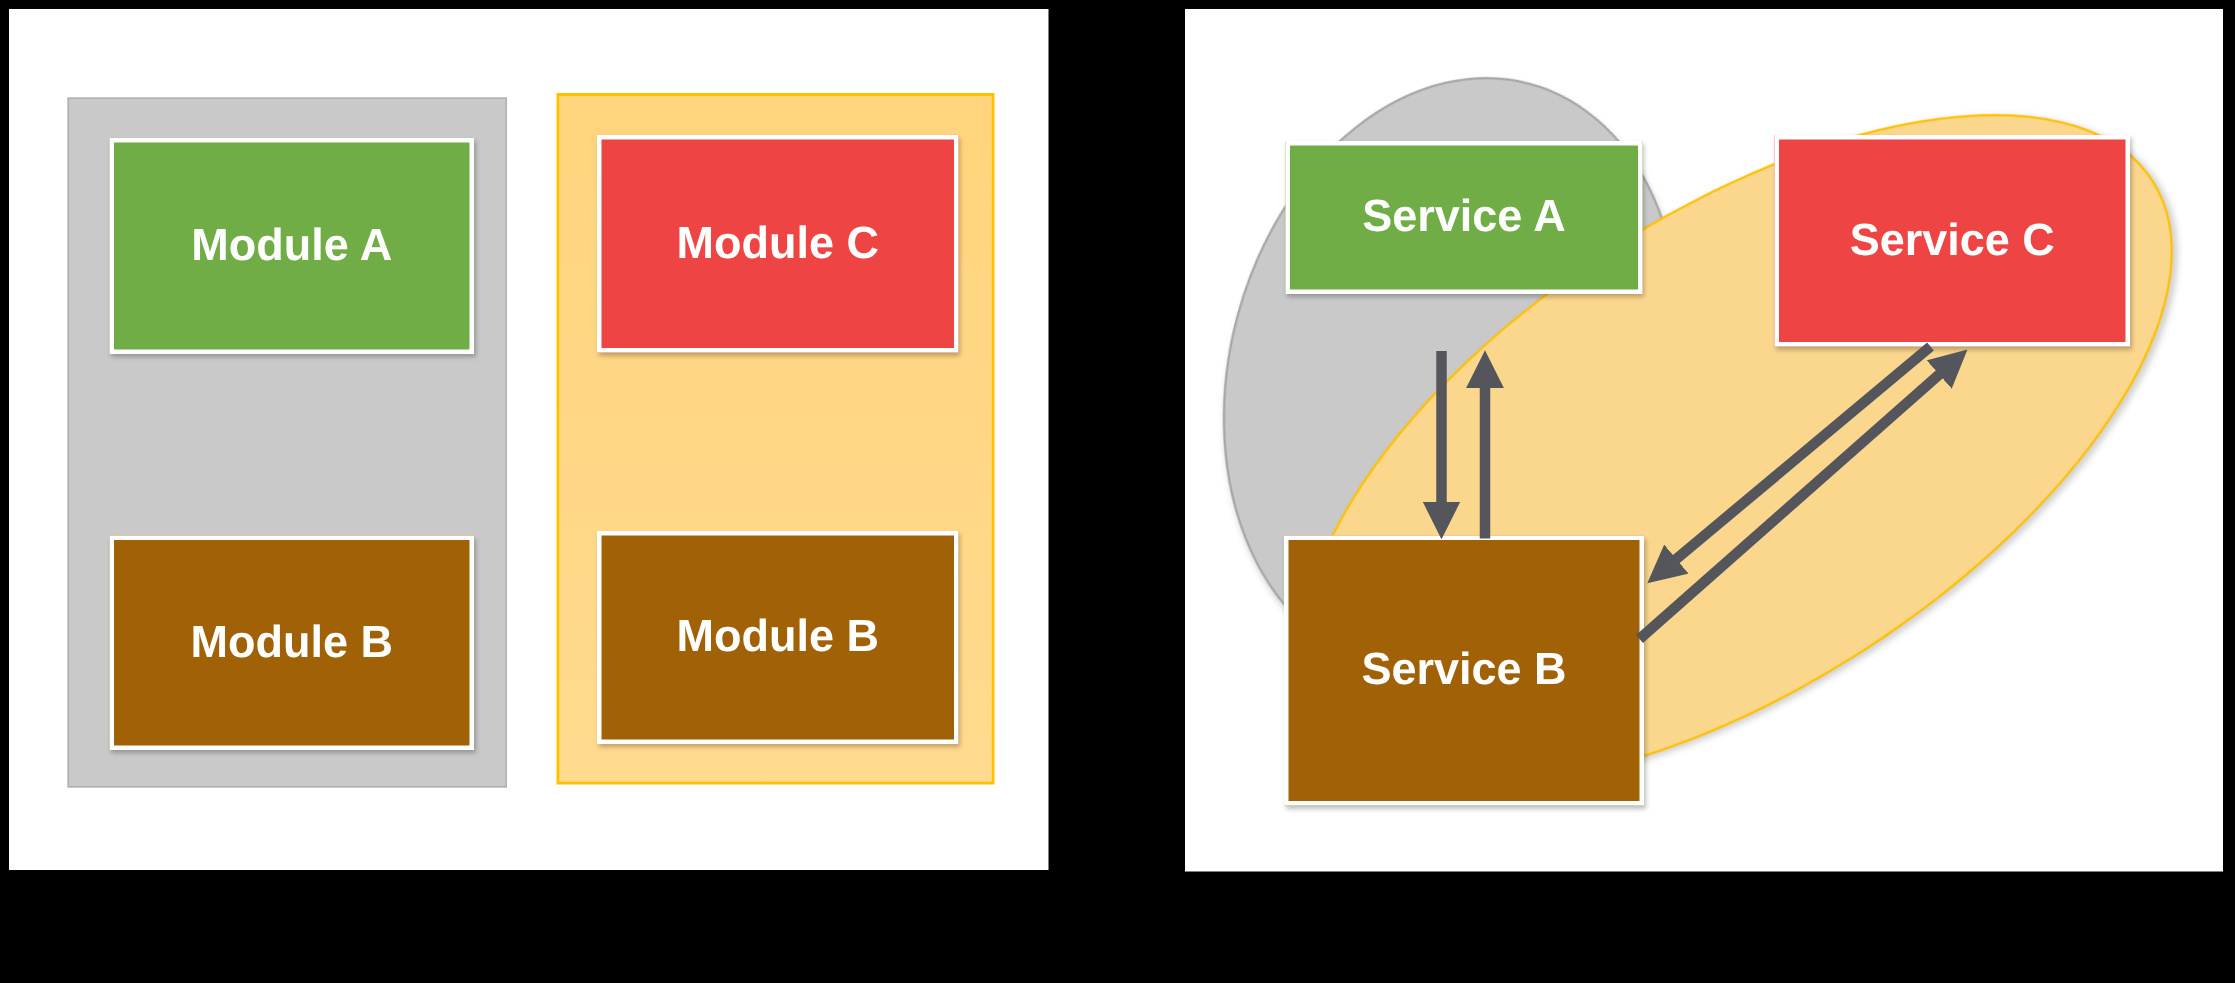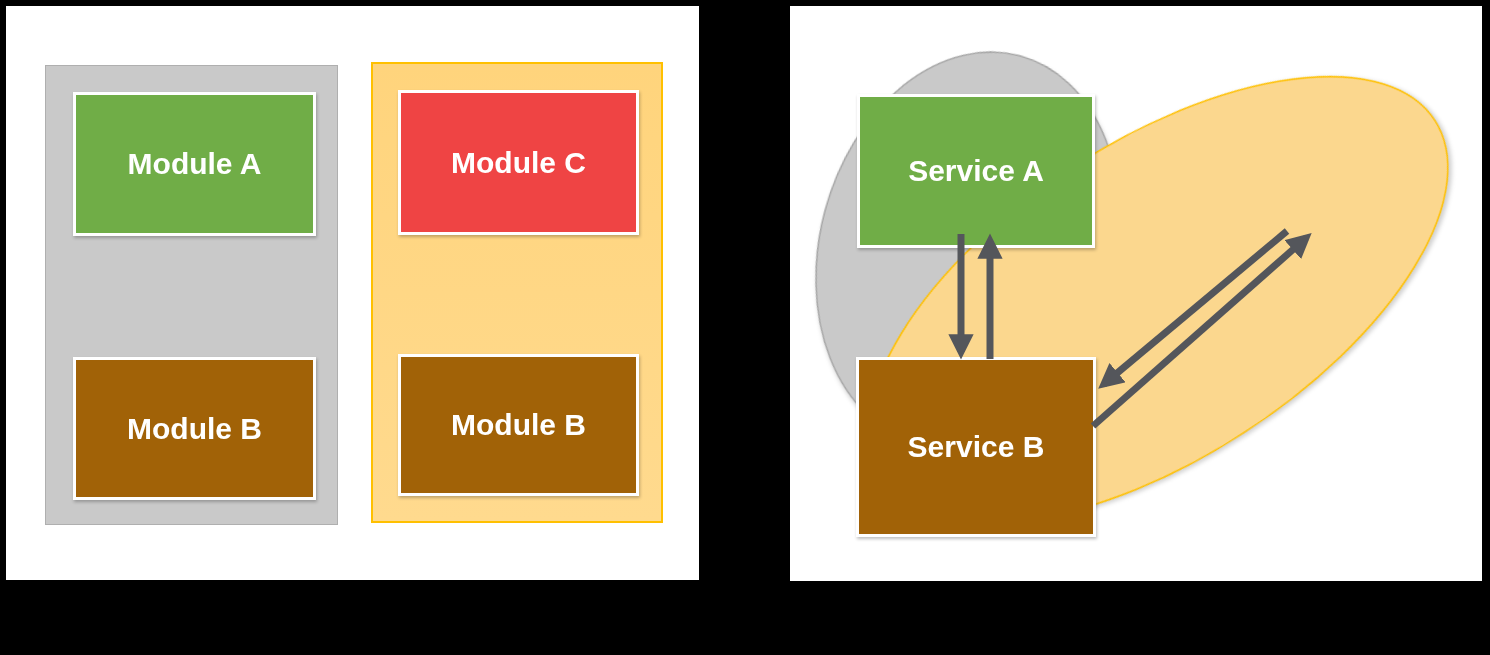--- a/index.html
+++ b/index.html
@@ -43,21 +43,21 @@
   .box.orange{background:#a16207;}
   .box.blue{background:#ef4444;}
 
   
   #module-a      {left:67px; top:86px;  width:243px;height:144px;}
   #module-b-left {left:67px; top:351px; width:243px;height:143px;}
   #module-c      {left:392px;top:84px;  width:241px;height:145px;}
   #module-b-right{left:392px;top:348px; width:241px;height:142px;}
 
   
-  #service-a{left:67px; top:88px; width:238px;height:154px;}
+  #service-a{left:67px; top:88px; width:238px;height:102px;}
   #service-c{left:393px;top:84px; width:237px;height:141px;}
   #service-b{left:66px; top:351px;width:240px;height:180px;}
 
   .layer{position:absolute;left:0;top:0;pointer-events:none;}
   .box{z-index:2;}
   #ellipse-layer{z-index:1;}
   #arrow-layer{z-index:3;}
 </style>
 </head>
 <body>
@@ -86,20 +86,23 @@
 <div class="panel" id="panel-right">
 
   <svg id="ellipse-layer" class="layer" width="692" height="575" viewBox="0 0 692 575">
     <ellipse cx="178" cy="243" rx="148" ry="200" transform="rotate(15 178 243)" fill="#C9C9C9" stroke="#A6A6A6" stroke-width="1.5" style="filter:drop-shadow(2px 3px 2px rgba(0,0,0,0.18));"></ellipse>
     <ellipse cx="368" cy="294" rx="330" ry="158" transform="rotate(-33 368 294)" fill="#FBD78E" stroke="#FFC000" stroke-width="1.5" style="filter:drop-shadow(2px 3px 2px rgba(0,0,0,0.18));"></ellipse>
   </svg>
 
   <div class="box green" id="service-a">
     <span>Service A</span>
   </div>
+  <div class="box blue" id="service-c">
+    <span>Service C</span>
+  </div>
   <div class="box orange" id="service-b">
     <span>Service B</span>
   </div>
 
   <svg id="arrow-layer" class="layer" width="692" height="575" viewBox="0 0 692 575">
     <defs>
       <marker id="head" markerUnits="strokeWidth" markerWidth="3.6" markerHeight="3.6" viewBox="0 0 10 10" refX="7" refY="5" orient="auto">
         <path d="M0,0 L10,5 L0,10 z" fill="#54565B"></path>
       </marker>
     </defs>

